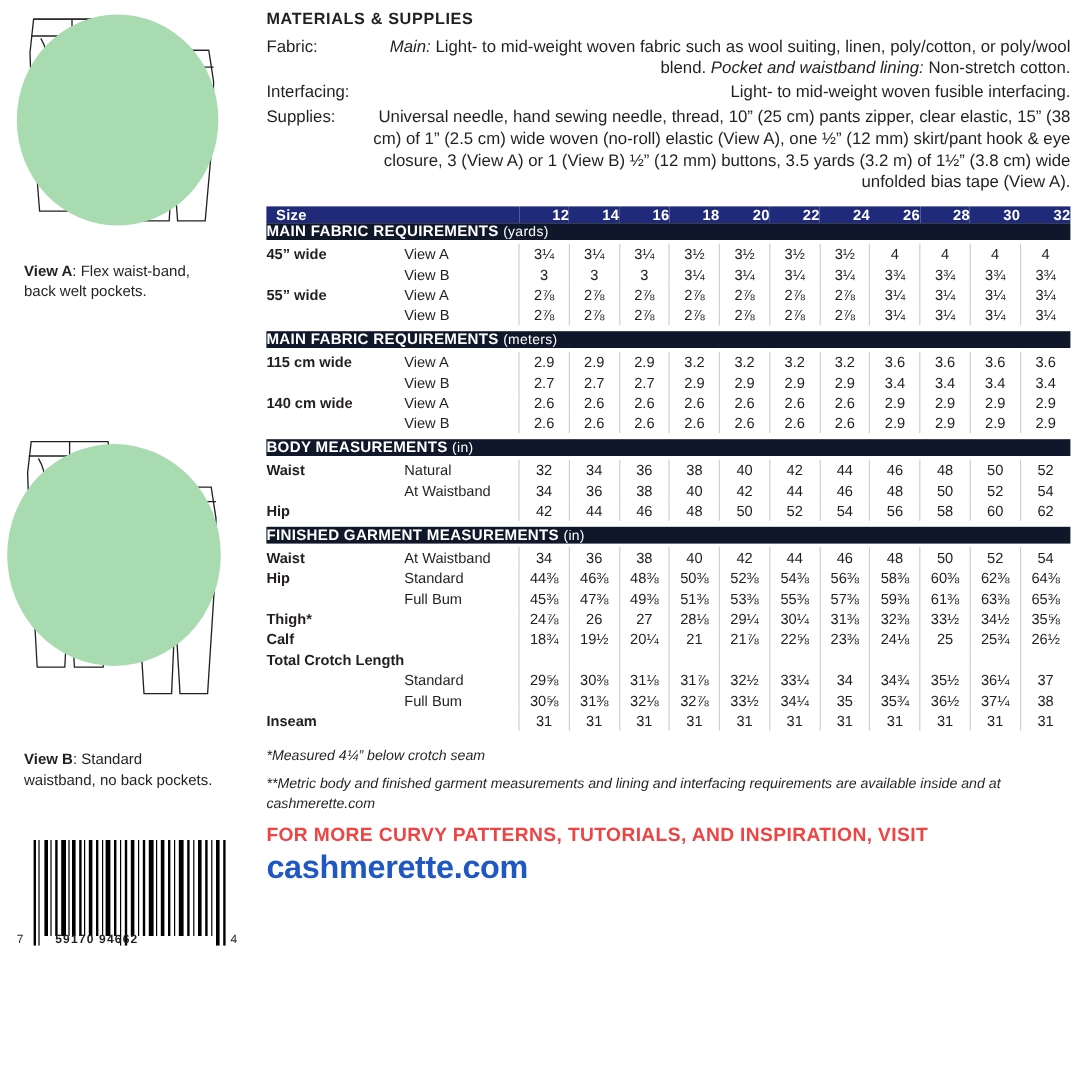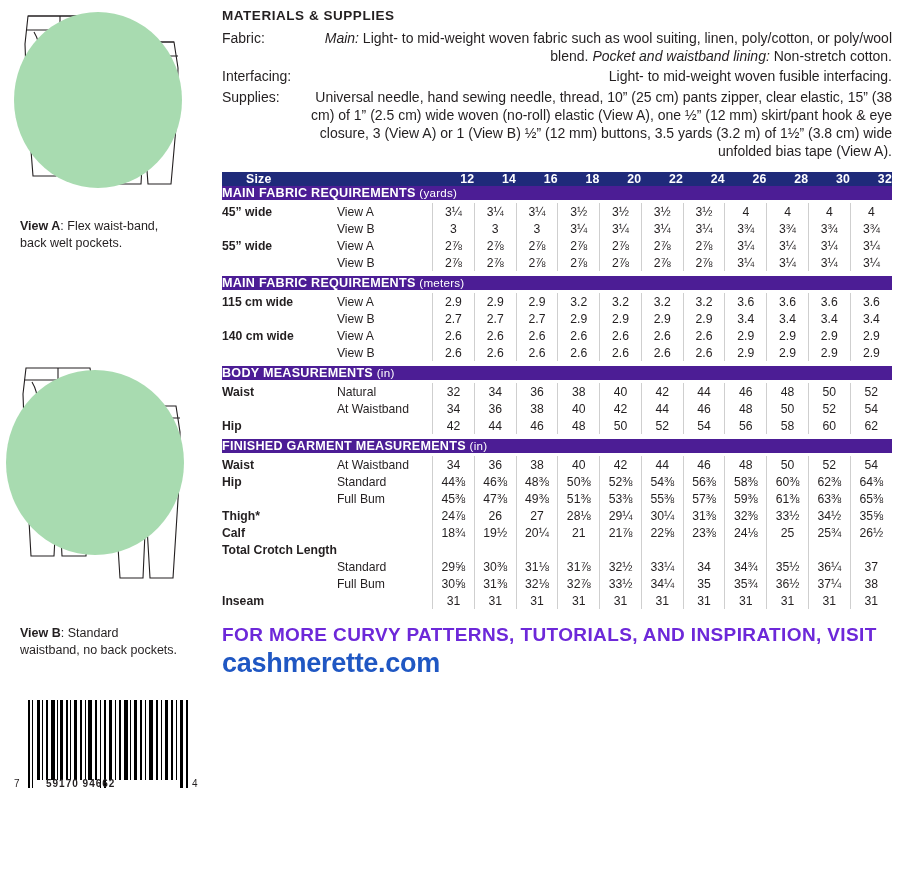--- a/index.html
+++ b/index.html
@@ -47,41 +47,41 @@
   
   table.sz { border-collapse:collapse; width:100%; font-size:12.2px; }
   table.sz td, table.sz th { padding:0; }
 
   .hdr-band td {
     background:#1f2a7a; color:#ffffff; font-weight:bold;
     font-size:12.3px; letter-spacing:0.02em;
     padding:3px 0 3px 8px; text-align:left;
   }
   .hdr-band td.num { text-align:right; padding-left:0; font-weight:bold; }
-  .hdr-band td.nm  { padding-left:24px; }
+  .hdr-band td.nm  { padding-left:8px; }
 
   .bluebar td {
-    background:#4c1d95; color:#ffffff; font-weight:bold;
+    background:#0f172a; color:#ffffff; font-weight:bold;
     font-size:12.6px; padding:3px 0 3px 8px; letter-spacing:0.02em;
   }
   .bluebar span.small { font-weight:normal; font-size:11.6px; }
 
   td.lbl  { padding-left:6px; white-space:nowrap; }
   td.lbl2 { padding-left:0px; white-space:nowrap; }
   td.v {
     text-align:center; border-left:1px solid #cfcfcf;
     padding:1px 0;
   }
   tr.dat td { padding-top:1.5px; padding-bottom:1.5px; }
   td.bold { font-weight:bold; }
   .spacer-row td { height:6px; }
 
   .footnote { font-size:11.8px; font-style:italic; line-height:1.35; margin-top:8px; }
   .cta {
-    color:#6d28d9; font-weight:bold; font-size:19px; letter-spacing:0.02em;
+    color:#ef4444; font-weight:bold; font-size:16px; letter-spacing:0.02em;
     margin-top:10px;
   }
   .brand {
     color:#1f57c3; font-weight:bold; font-size:27px; letter-spacing:-0.01em;
     margin-top:2px;
   }
 
   
   .barcode-wrap { position:absolute; left:20px; top:700px; }
 </style>
@@ -573,17 +573,21 @@
             <td class="v">31</td>
             <td class="v">31</td>
             <td class="v">31</td>
           </tr>
           <tr class="spacer-row">
             <td colspan="13" style="height: 5px;"></td>
           </tr>
         </tbody>
     </table>
 
+    <div id="footnotes">
+        <div class="footnote">*Measured 4¼” below crotch seam</div>
+        <div class="footnote">**Metric body and finished garment measurements and lining and interfacing requirements are available inside and at cashmerette.com</div>
+      </div>
 
     <div class="cta">FOR MORE CURVY PATTERNS, TUTORIALS, AND INSPIRATION, VISIT</div>
     <div class="brand">cashmerette.com</div>
   </div>
 </div>
 
 </body></html>

